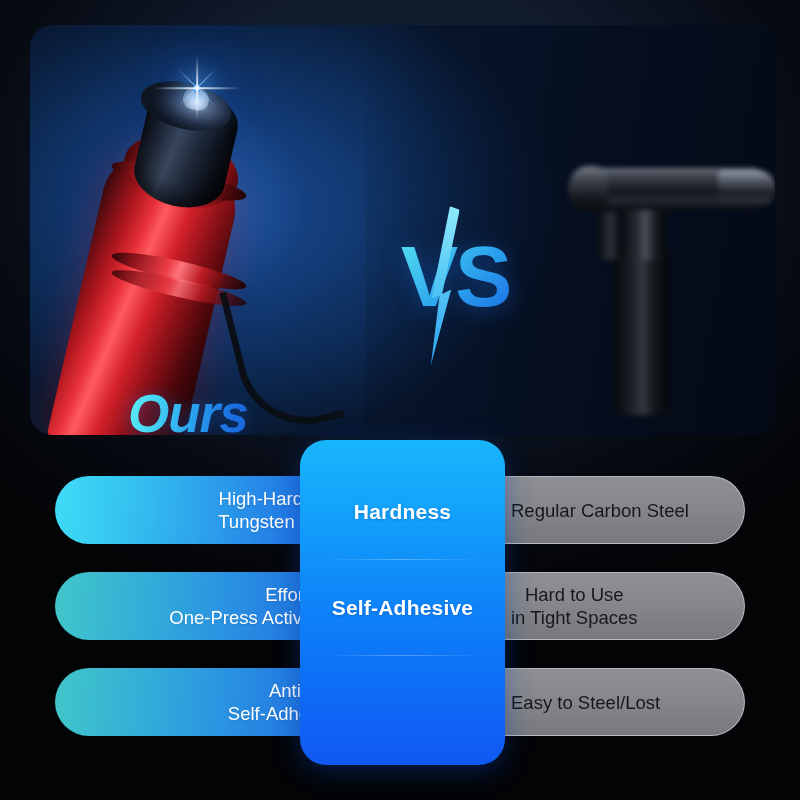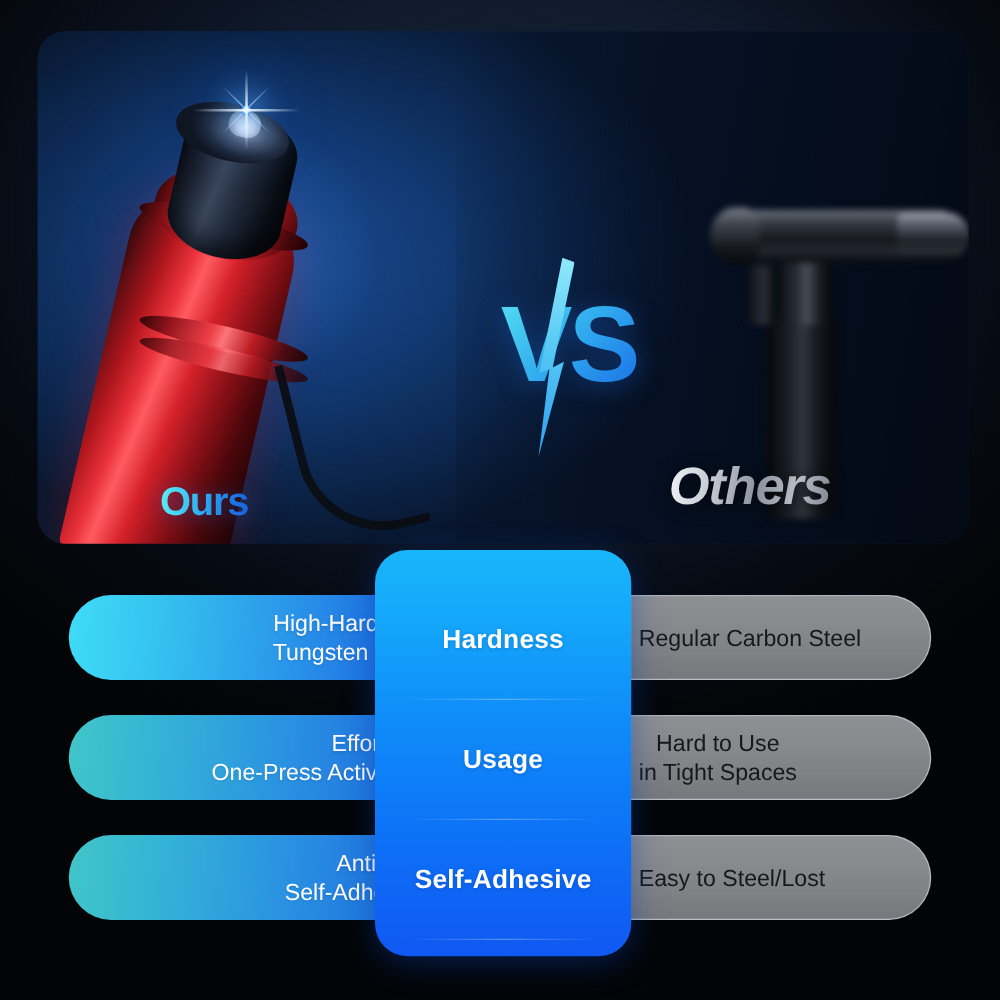--- a/index.html
+++ b/index.html
@@ -151,21 +151,21 @@
     position:absolute; left:46px; top:-14px; width:26px; height:160px;
     background:linear-gradient(180deg,#8fe9fb 0%,#57c9f4 45%,#2e9ef0 100%);
     clip-path:polygon(62% 0%, 100% 2%, 44% 55%, 78% 52%, 10% 100%, 34% 56%, 4% 58%);
     transform:rotate(2deg);
     filter:drop-shadow(0 0 8px rgba(100,200,255,.6));
   }
 
   
   .ours {
     position:absolute; left:98px; top:358px;
-    font-size:32px; font-weight:900; letter-spacing:-1px;
+    font-size:53px; font-weight:900; font-style:italic; letter-spacing:-1px;
     background:linear-gradient(100deg,#5ef0f6 0%,#46d6f4 22%,#2aa6ef 52%,#1c72e4 82%,#1a62dc 100%);
     -webkit-background-clip:text; background-clip:text; color:transparent;
     -webkit-text-fill-color:transparent;
     filter:drop-shadow(0 2px 8px rgba(20,90,190,.5));
   }
   .others {
     position:absolute; left:505px; top:340px;
     font-size:42px; font-weight:900; font-style:italic; letter-spacing:-1px;
     background:linear-gradient(100deg,#f2f4f7 0%,#c9ced6 25%,#8d939d 55%,#b9bfc8 78%,#7d838d 100%);
     -webkit-background-clip:text; background-clip:text; color:transparent;
@@ -259,21 +259,20 @@
     <div class="hammer-point"></div>
     <div class="hammer-face"></div>
   </div>
 
   <div class="vs-wrap">
     <div class="vs-text">VS</div>
     <div class="bolt"></div>
   </div>
 
   <div class="ours">Ours</div>
-  <div class="others">Others</div>
 </div>
 
 <div class="rows">
 
   <div class="row row-1">
     <div class="pill-left">
       <div class="pill-left-text">
         <div>High-Hardness</div>
         <div>Tungsten Steel</div>
       </div>
@@ -314,20 +313,16 @@
     </div>
   </div>
 </div>
 
 <div class="center-card">
   <div class="center-item">
     <span class="center-label">Hardness</span>
     <div class="center-divider"></div>
   </div>
   <div class="center-item">
-    <span class="center-label">Usage</span>
-    <div class="center-divider"></div>
-  </div>
-  <div class="center-item">
     <span class="center-label">Self-Adhesive</span>
     <div class="center-divider"></div>
   </div>
 </div>
 
 </body></html>

